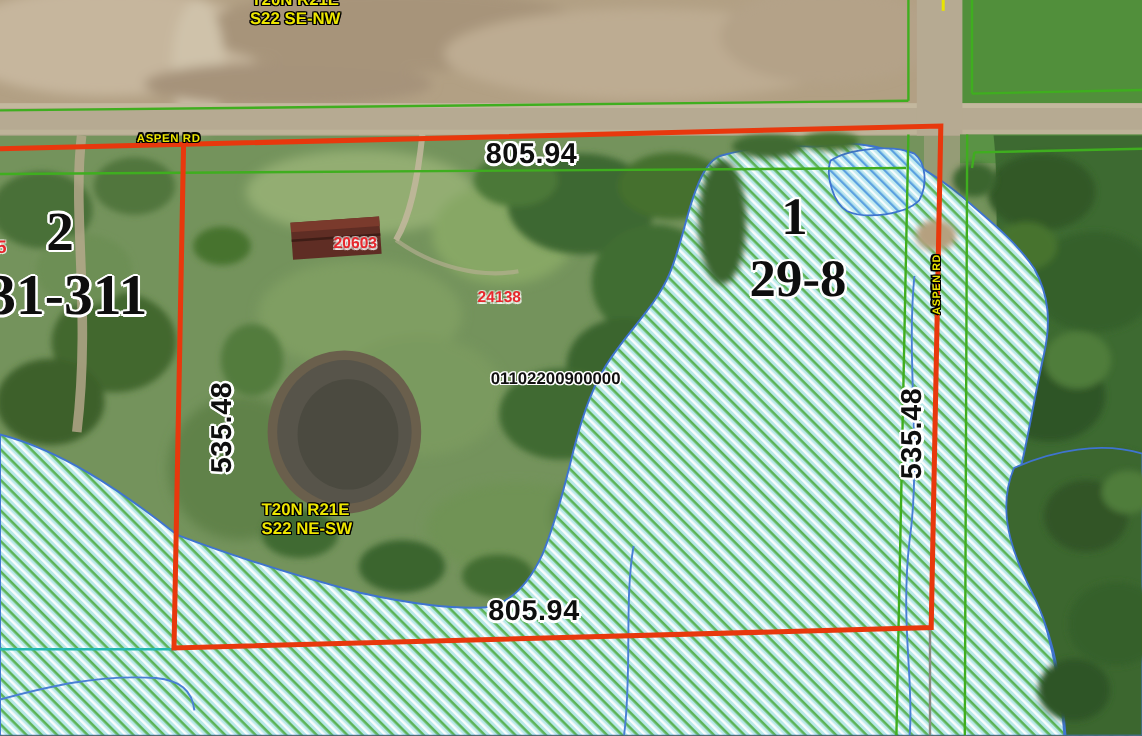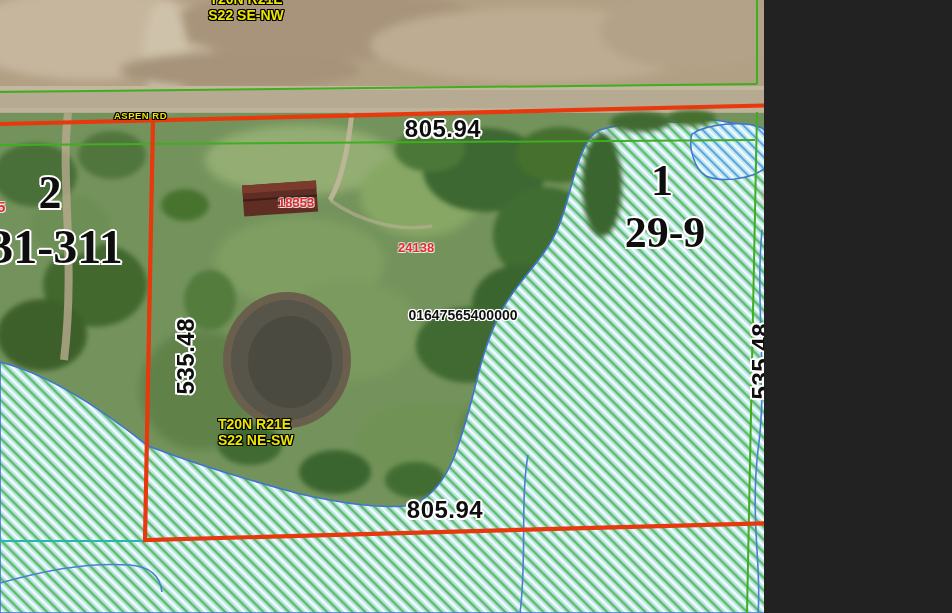--- a/index.html
+++ b/index.html
@@ -1,17 +1,17 @@
 <!DOCTYPE html>
 <html><head>
 <meta charset="utf-8">
 <style>
   html,body{margin:0;padding:0;background:#222;}
   #map-viewport{
-    position:relative;width:764px;height:613px;overflow:hidden;
+    position:relative;width:952px;height:613px;overflow:hidden;
     font-family:"Liberation Sans",sans-serif;background:#74935c;
     user-select:none;
   }
   #scene{position:absolute;left:0;top:0;}
   .lbl{position:absolute;font-weight:bold;white-space:nowrap;line-height:1.1;}
   .outW{color:#0e0e0e;
     text-shadow:2px 0 0 #fff,-2px 0 0 #fff,0 2px 0 #fff,0 -2px 0 #fff,
     1.5px 1.5px 0 #fff,-1.5px 1.5px 0 #fff,1.5px -1.5px 0 #fff,-1.5px -1.5px 0 #fff;}
   .outWthin{color:#101010;
     text-shadow:1.2px 0 0 #fff,-1.2px 0 0 #fff,0 1.2px 0 #fff,0 -1.2px 0 #fff,
@@ -220,30 +220,30 @@
   <div class="lbl outW dim rot" style="left:128px;top:343px;width:116px;">535.48</div>
 
   <div class="lbl outW dim rot" style="left:703px;top:348px;width:116px;">535.48</div>
 
   <div class="lbl outW serif big ctr" style="left:28px;top:168px;width:44px;">2</div>
 
   <div class="lbl outW serif ctr" style="left:-14px;top:221px;width:140px;font-size:48px;">31-311</div>
 
   <div class="lbl red" style="left:-3px;top:199px;font-size:15px;">5</div>
 
-  <div class="lbl red" style="left:278px;top:196px;font-size:13px;">18353</div>
+  <div class="lbl red" style="left:278px;top:196px;font-size:13px;">20603</div>
 
   <div class="lbl red" style="left:398px;top:241px;font-size:13px;">24138</div>
 
   <div class="lbl outW serif ctr" style="left:640px;top:157px;width:44px;font-size:44px;">1</div>
 
-  <div class="lbl outW serif ctr" style="left:617px;top:209px;width:96px;font-size:44px;">29-9</div>
+  <div class="lbl outW serif ctr" style="left:617px;top:209px;width:96px;font-size:44px;">29-8</div>
 
   <div class="lbl outWthin ctr" style="left:395px;top:306px;width:136px;font-size:14px;line-height:19px;">
-    <div>01647565400000</div>
+    <div>01102200900000</div>
   </div>
 
   <div class="lbl yel" style="left:218px;top:416px;font-size:14px;line-height:16px;">
     <div>T20N R21E</div>
     <div>S22 NE-SW</div>
   </div>
 
 </div>
 
 </body></html>

